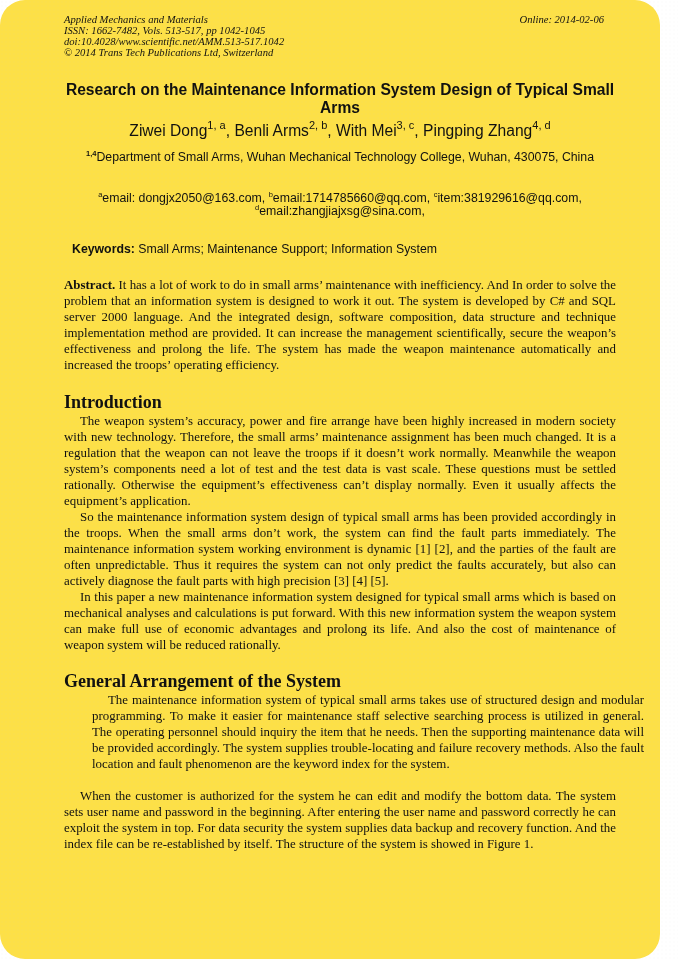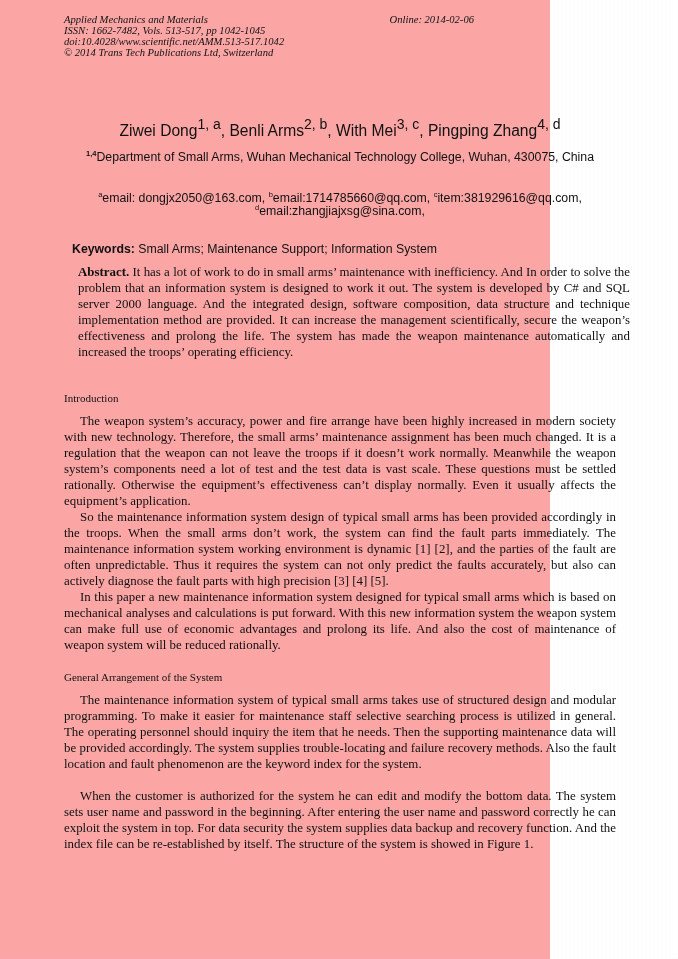--- a/index.html
+++ b/index.html
@@ -1,71 +1,72 @@
 <!DOCTYPE html>
 <html><head>
   <meta charset="utf-8">
   <style>
     html, body { margin: 0; padding: 0; background: #ffffff; }
     body { width: 678px; height: 959px; position: relative; overflow: hidden; color: #111; }
-    .page { position: absolute; left: 0; top: 0; width: 550px; height: 959px; background: #fca5a5; }
+    .page { position: absolute; left: 0; top: 0; width: 660px; height: 959px; background: #fde047; border-radius: 25px; }
     .watermark {
       position: absolute; left: 0; top: 0; width: 678px; height: 959px; pointer-events: none;
       background-image: radial-gradient(circle, rgba(200,200,200,0.25) 0.6px, transparent 0.8px);
       background-size: 4px 4px; opacity: 0.35;
     }
     .serif { font-family: "Liberation Serif", "DejaVu Serif", serif; }
     .sans { font-family: "Liberation Sans", "DejaVu Sans", sans-serif; }
 
     .header-left { position: absolute; left: 64px; top: 14px; font-size: 10.6px; line-height: 11px; font-style: italic; }
     .header-left div { white-space: nowrap; }
-    .header-right { position: absolute; right: 76px; top: 14px; font-size: 10.6px; line-height: 11px; font-style: italic; }
+    .header-right { position: absolute; right: 56px; top: 14px; font-size: 10.6px; line-height: 11px; font-style: italic; }
 
     .title { position: absolute; left: 64px; width: 552px; top: 81px; text-align: center; font-weight: bold; font-size: 15.6px; line-height: 18px; }
     .authors { position: absolute; left: 64px; width: 552px; top: 122px; text-align: center; font-size: 15.6px; line-height: 18px; white-space: nowrap; }
-    .authors sup { font-size: 14px; vertical-align: 7px; line-height: 0; }
+    .authors sup { font-size: 11px; vertical-align: 7px; line-height: 0; }
 
     .aff { position: absolute; left: 64px; width: 552px; text-align: center; font-size: 12.3px; line-height: 14px; white-space: nowrap; }
     .aff sup { font-size: 7.5px; vertical-align: 5px; line-height: 0; font-weight: bold; }
     .aff1 { top: 150px; }
     .aff2 { top: 171px; }
     .emails { position: absolute; left: 64px; width: 552px; top: 192px; text-align: center; font-size: 12.3px; line-height: 13px; }
     .emails sup { font-size: 7.5px; vertical-align: 5px; line-height: 0; }
 
     .keywords { position: absolute; left: 64px; top: 242px; font-size: 12.3px; white-space: nowrap; }
     .keywords b { font-weight: bold; margin-left: 8px; }
 
     .para { position: absolute; left: 64px; width: 552px; font-size: 12.9px; line-height: 16.1px; text-align: justify; }
     .para b { font-weight: bold; }
     .indent { text-indent: 16px; }
-    .section-h { position: absolute; left: 64px; font-size: 11px; font-weight: normal; white-space: nowrap; }
+    .section-h { position: absolute; left: 64px; font-size: 18px; font-weight: bold; white-space: nowrap; }
 
-    .abstract { top: 264px; margin-left: 14px; }
+    .abstract { top: 277px; }
     .intro-h { top: 392px; }
     .intro-p1 { top: 413px; }
     .intro-p2 { top: 509px; }
     .intro-p3 { top: 589px; }
     .gen-h { top: 671px; }
-    .gen-p1 { top: 692px; }
+    .gen-p1 { top: 692px; margin-left: 28px; }
     .gen-p2 { top: 788px; }
   </style>
 </head>
 <body>
 
 <div class="page">
   <div class="watermark"></div>
 
   <div class="header-left serif">
     <div>Applied Mechanics and Materials</div>
     <div>ISSN: 1662-7482, Vols. 513-517, pp 1042-1045</div>
     <div>doi:10.4028/www.scientific.net/AMM.513-517.1042</div>
     <div>© 2014 Trans Tech Publications Ltd, Switzerland</div>
   </div>
   <div class="header-right serif">Online: 2014-02-06</div>
 
+  <div class="title sans">Research on the Maintenance Information System Design of Typical Small Arms</div>
 
   <div class="authors sans">
     <span>Ziwei Dong</span><sup>1, a</sup>, <span>Benli Arms</span><sup>2, b</sup>, <span>With Mei</span><sup>3, c</sup>, <span>Pingping Zhang</span><sup>4, d</sup>
   </div>
 
   <div class="aff aff1 sans"><sup>1,4</sup><span>Department of Small Arms, Wuhan Mechanical Technology College, Wuhan, 430075, China</span></div>
 
   <div class="emails sans">
     <sup>a</sup><span>email: dongjx2050@163.com, </span><sup>b</sup><span>email:1714785660@qq.com, </span><sup>c</sup><span>item:381929616@qq.com,</span><br>
     <sup>d</sup><span>email:zhangjiajxsg@sina.com,</span>

